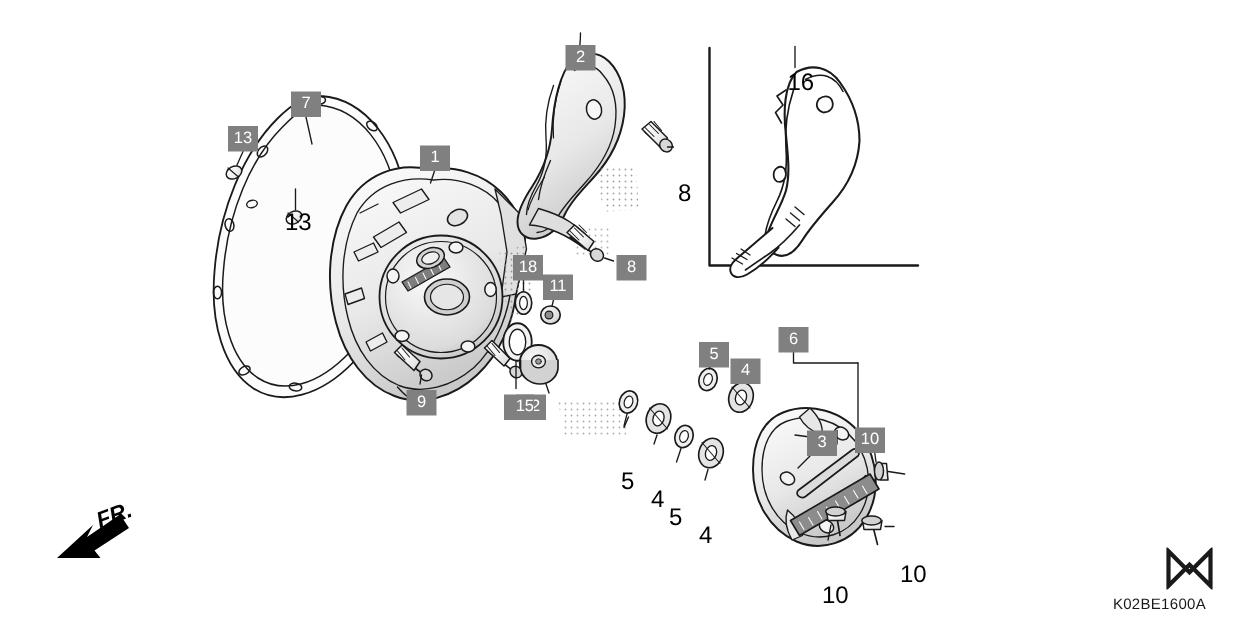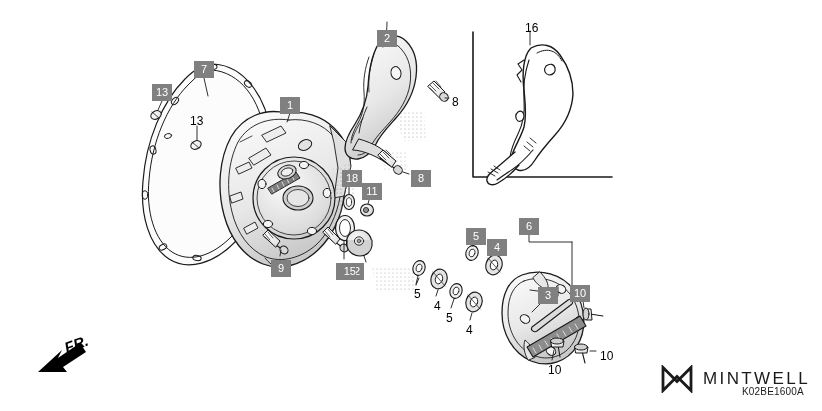--- a/index.html
+++ b/index.html
@@ -37,25 +37,26 @@
     width: 20px;
     height: 17px;
     box-sizing: border-box;
     letter-spacing: 0px;
     user-select: none;
   }
   
   .callout-plain {
     position: absolute;
     color: #000000;
-    font-size: 12px;
+    font-size: 16px;
     font-family: "Liberation Sans", sans-serif;
     line-height: 13px;
     text-align: right;
     user-select: none;
+    margin-top: 27px;
   }
   .brand {
     position: absolute;
     right: 12px;
     bottom: 18px;
     display: flex;
     align-items: center;
     gap: 9px;
   }
   .brand-mark {
@@ -65,21 +66,21 @@
   .brand-name {
     font-family: "Liberation Sans", sans-serif;
     font-size: 17px;
     letter-spacing: 2.4px;
     color: #1a1a1a;
     font-weight: 400;
   }
   .part-code {
     position: absolute;
     right: 18px;
-    bottom: 14px;
+    bottom: 2px;
     font-family: "Liberation Sans", sans-serif;
     font-size: 10px;
     letter-spacing: 0.2px;
     color: #1a1a1a;
     margin-top: 28px;
   }
   .fr-label {
     position: absolute;
     left: 62px;
     top: 340px;
@@ -454,18 +455,17 @@
       <div class="callout-plain" style="left: 548px; top: 364px;">10</div>
       <div class="callout-plain" style="left: 600px; top: 350px;">10</div>
     </div>
 
   <div class="fr-label">FR.</div>
 
   <div class="brand">
     <svg class="brand-mark" viewBox="0 0 40 34">
       <path d="M3,3 L3,31 L20,14 L37,31 L37,3 L20,20 Z" fill="none" stroke="#1a1a1a" stroke-width="3.4" stroke-linejoin="miter"></path>
     </svg>
-    <span class="brand-name">MINTWELL</span>
   </div>
 
   <div class="part-code">K02BE1600A</div>
 
 </div>
 
 </body></html>

